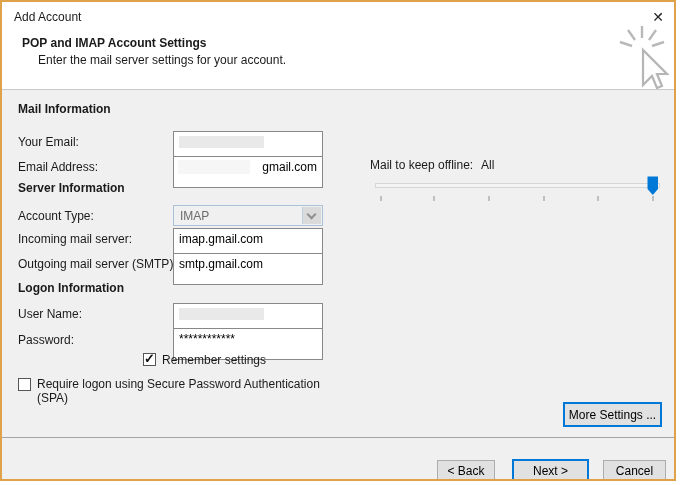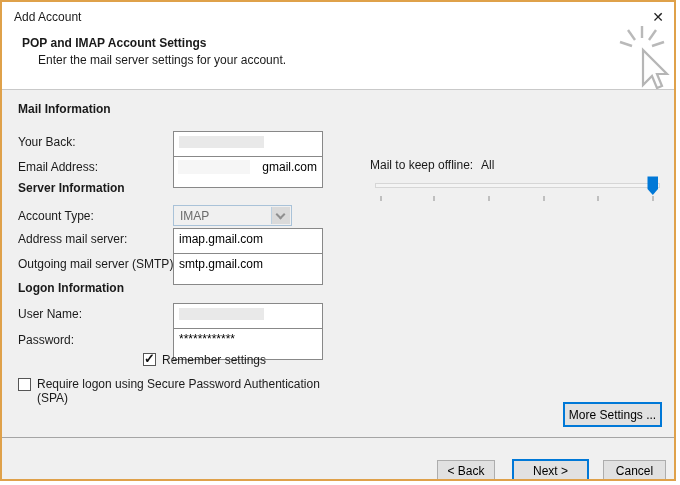--- a/index.html
+++ b/index.html
@@ -26,21 +26,21 @@
   .field {
     width:150px; height:32px; background:#ffffff; border:1px solid #888888;
     overflow:hidden;
   }
   .field-text { position:absolute; left:5px; top:3px; font-size:12px; color:#000; }
   .field-text-right { position:absolute; right:5px; top:3px; font-size:12px; color:#000; }
   .redact { position:absolute; left:5px; top:4px; width:85px; height:12px; background:#e9e9e9; }
   .redact-light { position:absolute; left:4px; top:3px; width:72px; height:14px; background:#f6f6f6; }
 
   .combo {
-    width:119px; height:21px; background:#f0f0f0; border:1px solid #a9c2d8;
+    width:150px; height:21px; background:#f0f0f0; border:1px solid #a9c2d8;
   }
   .combo-text { position:absolute; left:6px; top:3px; color:#6b6b6b; }
   .combo-btn { position:absolute; right:1px; top:1px; width:19px; height:17px; background:#dadada; border-left:1px solid #bcd0e0; }
   .chev { position:absolute; left:5px; top:4px; width:7px; height:7px;
     border-right:2px solid #8f8f8f; border-bottom:2px solid #8f8f8f; transform:rotate(45deg); }
 
   .cbx { width:13px; height:13px; background:#ffffff; border:1px solid #555555; }
   .cbx .check-mark { position:absolute; left:0px; top:-3px; font-size:13px; font-weight:bold; color:#111; }
 
   .slider-wrap { left:373px; top:174px; width:288px; height:28px; }
@@ -80,42 +80,42 @@
       <line x1="23" y1="16" x2="16" y2="6"></line>
       <line x1="20" y1="22" x2="8" y2="18"></line>
     </g>
     <path d="M31,26 L31,61 L40,52 L45,64 L50,62 L45,50 L55,50 Z" fill="#fdfdfd" stroke="#b5b5b5" stroke-width="2.2"></path>
   </svg>
 
   <div class="abs body-area"></div>
 
   <div class="abs sec-head" style="left:16px; top:100px;">Mail Information</div>
 
-  <div class="abs lbl" style="left:16px; top:133px;">Your Back:</div>
+  <div class="abs lbl" style="left:16px; top:133px;">Your Email:</div>
   <div class="abs field" style="left:171px; top:129px;">
     <div class="redact"></div>
   </div>
 
   <div class="abs lbl" style="left:16px; top:158px;">Email Address:</div>
   <div class="abs field" style="left:171px; top:154px;">
     <div class="redact-light"></div>
     <span class="field-text-right">gmail.com</span>
   </div>
 
   <div class="abs sec-head" style="left:16px; top:179px;">Server Information</div>
 
   <div class="abs lbl" style="left:16px; top:207px;text-align:right;">Account Type:</div>
   <div class="abs combo" style="left:171px; top:203px;">
     <span class="combo-text">IMAP</span>
     <span class="combo-btn">
       <span class="chev"></span>
     </span>
   </div>
 
-  <div class="abs lbl" style="left:16px; top:230px;">Address mail server:</div>
+  <div class="abs lbl" style="left:16px; top:230px;">Incoming mail server:</div>
   <div class="abs field" style="left:171px; top:226px;">
     <span class="field-text">imap.gmail.com</span>
   </div>
 
   <div class="abs lbl" style="left:16px; top:255px;">Outgoing mail server (SMTP):</div>
   <div class="abs field" style="left:171px; top:251px;">
     <span class="field-text">smtp.gmail.com</span>
   </div>
 
   <div class="abs sec-head" style="left:16px; top:279px;">Logon Information</div>

